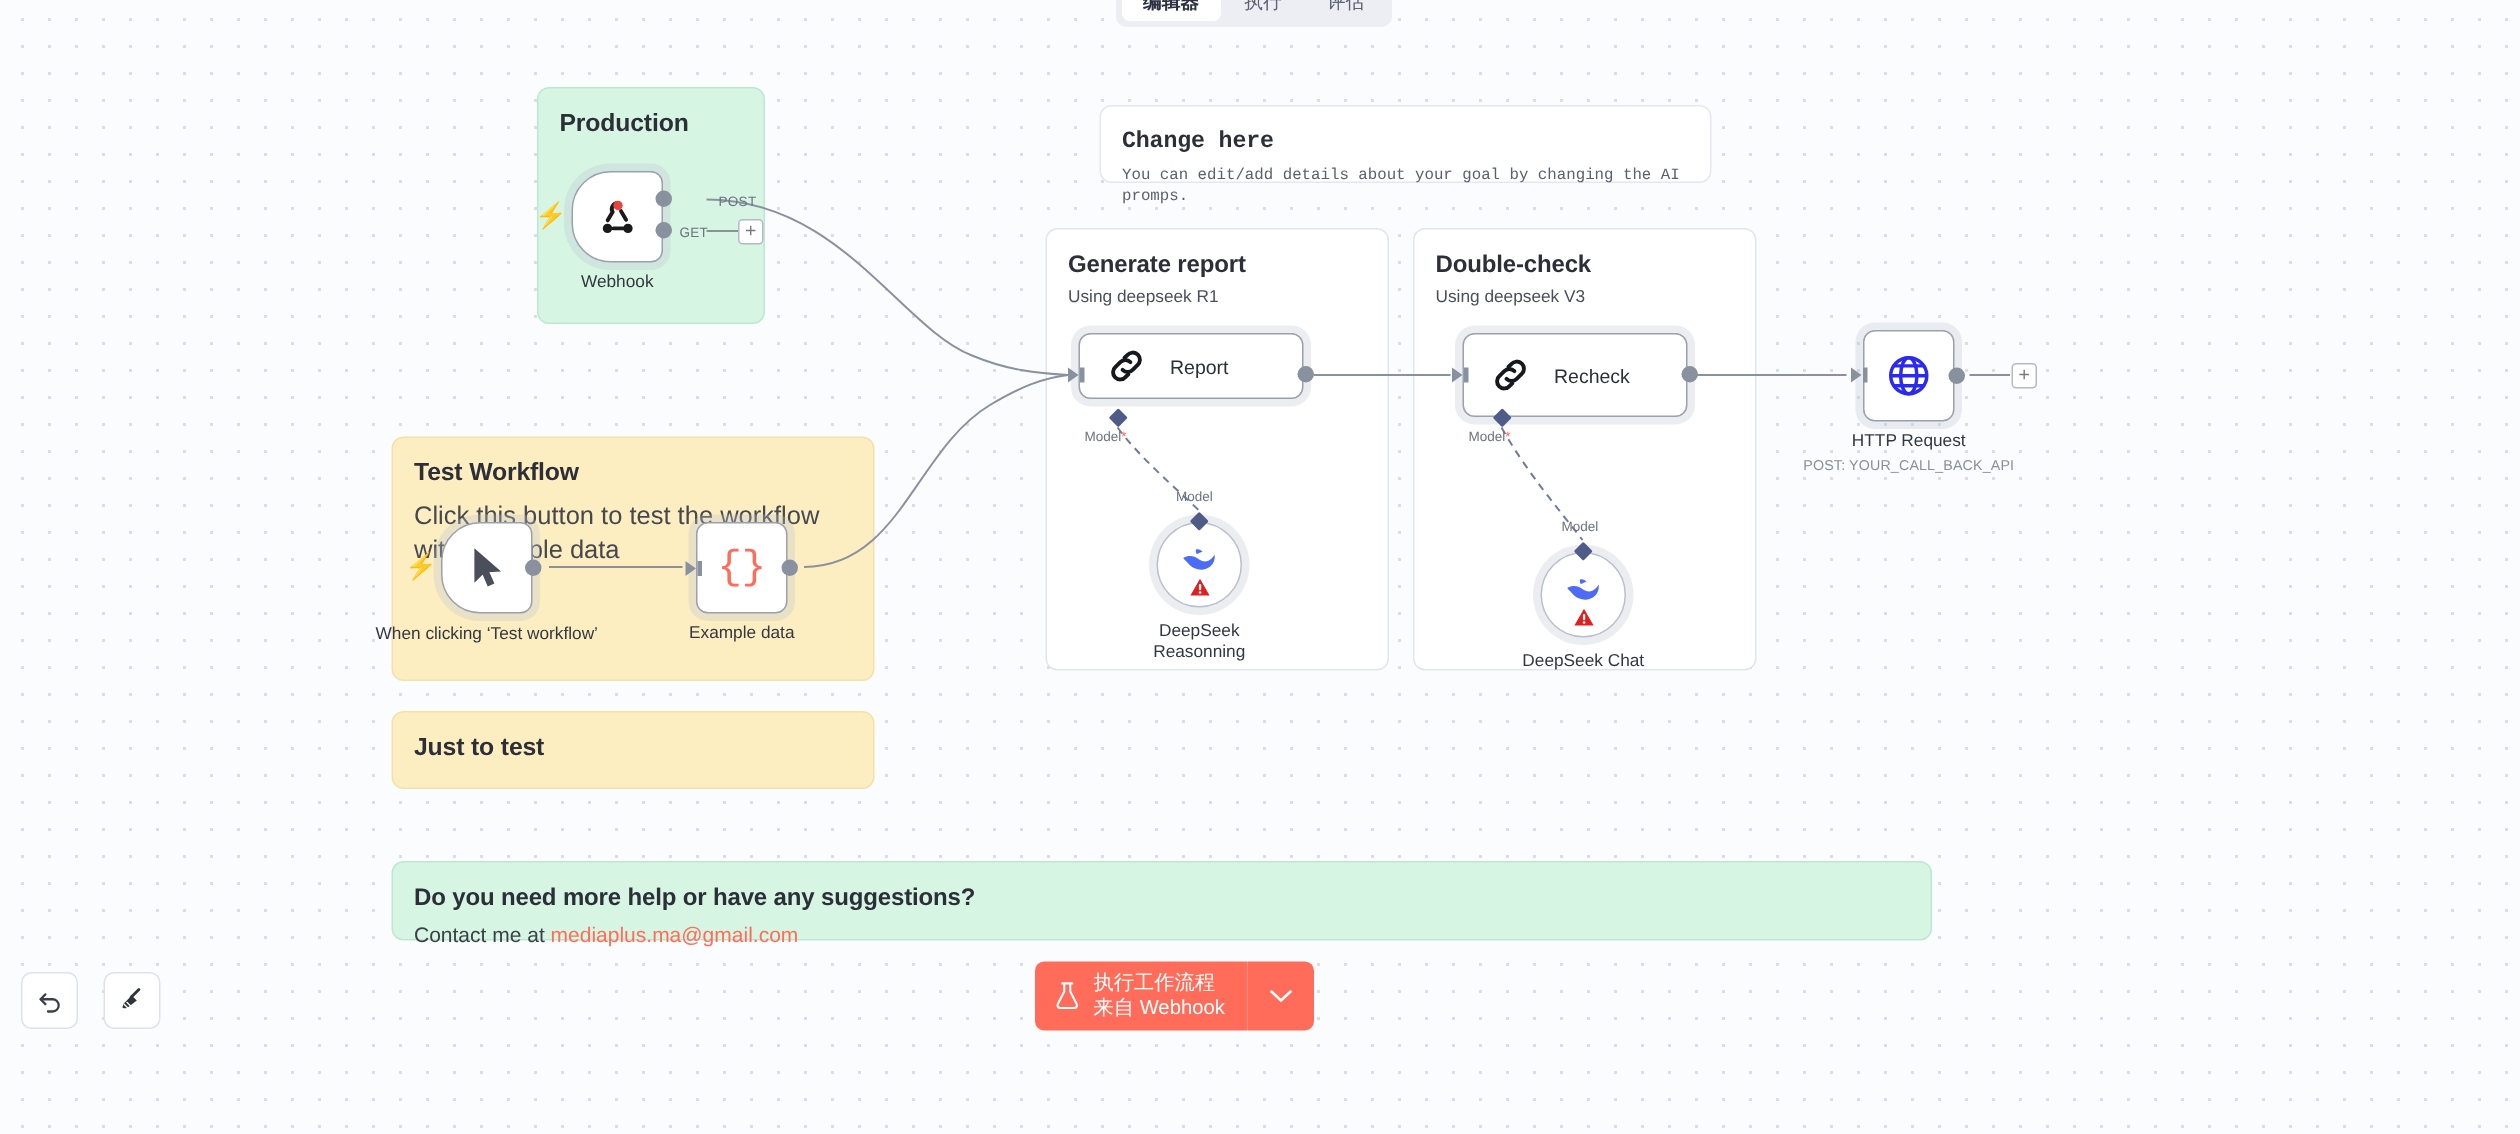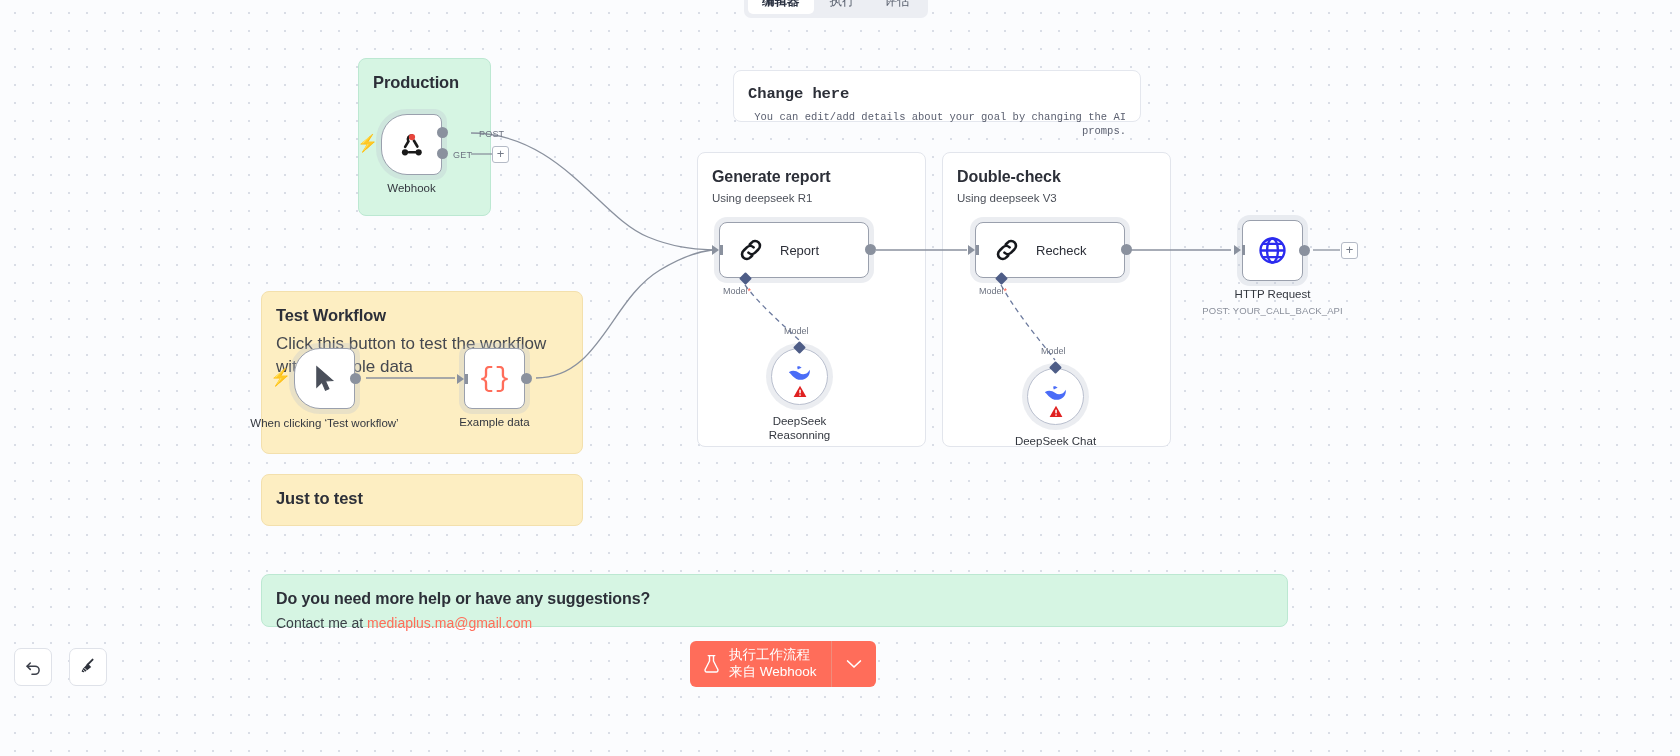--- a/index.html
+++ b/index.html
@@ -47,35 +47,35 @@
     letter-spacing: -0.1px; line-height: 1.2;
   }
   .sticky p {
     font-size: 17px; color: #45484f; margin-top: 7px; line-height: 1.35;
   }
   .sticky.green  { background: #d6f5e3; border: 1px solid #bce8d2; }
   .sticky.yellow { background: #fdeec2; border: 1px solid #f3e0ad; }
   .sticky.white  { background: #ffffff; border: 1px solid #e4e7ee; }
   .sticky.plain  { background: #ffffff; border: 1px solid #e2e5ec; }
 
-  #note-production { left: 358px; top: 58px;  width: 133px; height: 158px; }
+  #note-production { left: 358px; top: 58px;  width: 152px; height: 158px; }
   #note-testwf     { left: 261px; top: 291px; width: 322px; height: 163px; }
   #note-justtotest { left: 261px; top: 474px; width: 322px; height: 52px;  }
   #note-changehere { left: 733px; top: 70px;  width: 408px; height: 52px; font-family: Liberation Mono, monospace;  }
   #note-generate   { left: 697px; top: 152px; width: 229px; height: 295px; }
   #note-doublechk  { left: 942px; top: 152px; width: 229px; height: 295px; }
   #note-help       { left: 261px; top: 574px; width: 1027px; height: 53px; }
 
   #note-generate h3, #note-doublechk h3 { font-size: 16px; }
   #note-generate p,  #note-doublechk p  { font-size: 11.5px; color: #4b4f58; margin-top: 5px; }
   #note-help h3 { font-size: 16px; }
   #note-help p  { font-size: 14px; color: #3c4048; margin-top: 6px; }
   #note-help .email { color: #ff6d5a; }
   #note-changehere h3 { font-size: 15.5px; }
-  #note-changehere p { font-size: 10.5px; color: #5b6070; margin-top: 6px; text-align: right; }
+  #note-changehere p { font-size: 10.5px; color: #5b6070; margin-top: 6px; }
 
   
   #wires { position: absolute; left: 0; top: 0; width: 1680px; height: 756px; pointer-events: none; }
 
   
   .node { position: absolute; }
   .node .box {
     background: #ffffff;
     border: 1.5px solid #9aa0ad;
     display: flex; align-items: center;
@@ -274,21 +274,21 @@
   <div class="node square" id="n-example" style="left:464px; top:348px;">
     <div class="box" style="width:61px; height:61px; justify-content:center;">
       <span style="font-size:27px; color:#ff6d5a; font-family:'Liberation Mono',monospace;">{}</span>
     </div>
     <div class="arrow-in" style="left:-7px; top:26px;"></div>
     <div class="dot" style="left:57px; top:25px;"></div>
     <div class="caption" style="top:68px;">Example data</div>
   </div>
 
   <div class="node wide" id="n-report" style="left:719px; top:222px;">
-    <div class="box" style="width:150px; height:56px;">
+    <div class="box" style="width:150px; height:44px;">
       <svg width="26" height="26" viewBox="0 0 24 24">
         <path d="M9.6 14.4a4.4 4.4 0 0 0 6.2 0l2.9-2.9a4.4 4.4 0 1 0-6.2-6.2l-1.7 1.6" fill="none" stroke="#16181d" stroke-width="2.4" stroke-linecap="round"></path>
         <path d="M14.4 9.6a4.4 4.4 0 0 0-6.2 0l-2.9 2.9a4.4 4.4 0 1 0 6.2 6.2l1.6-1.6" fill="none" stroke="#16181d" stroke-width="2.4" stroke-linecap="round"></path>
       </svg>
       <span class="nlabel">Report</span>
     </div>
     <div class="arrow-in" style="left:-7px; top:23px;"></div>
     <div class="dot" style="left:146px; top:22px;"></div>
     <div class="diamond" style="left:22px; top:52px;"></div>
     <div class="modeltag" style="left:4px; top:64px;"><span>Model</span><span class="req">*</span></div>

